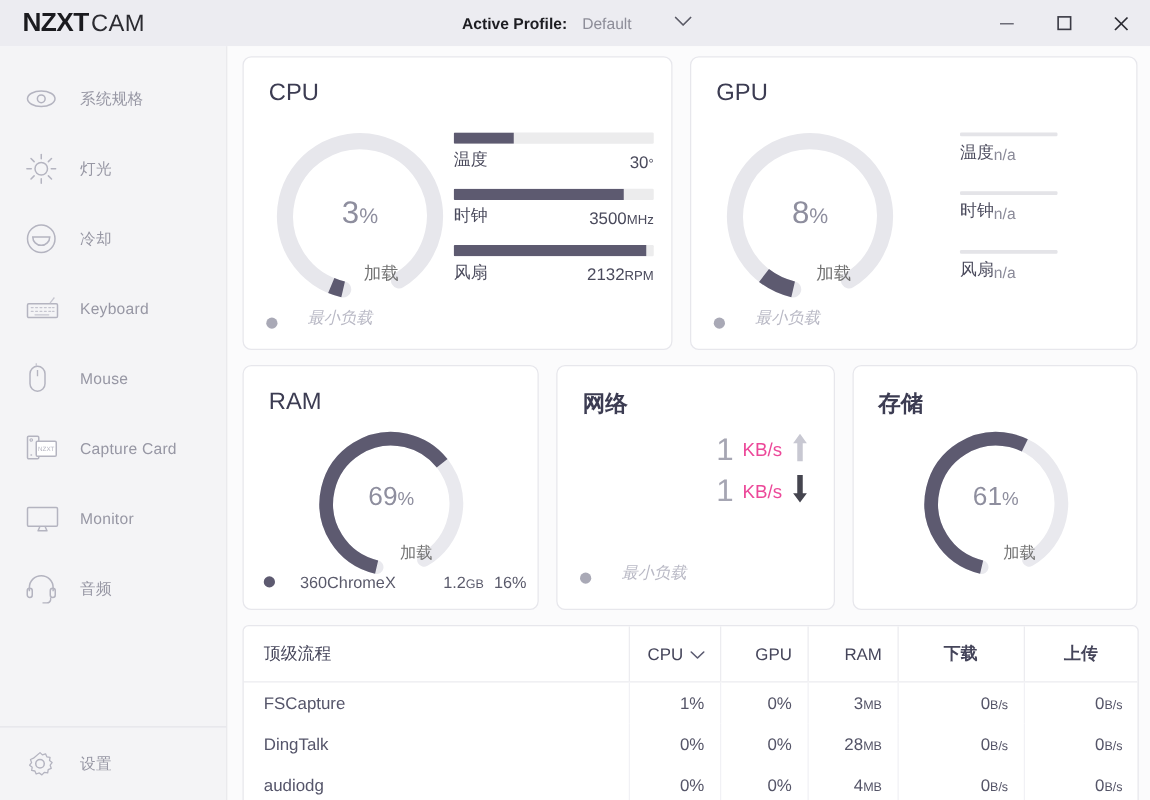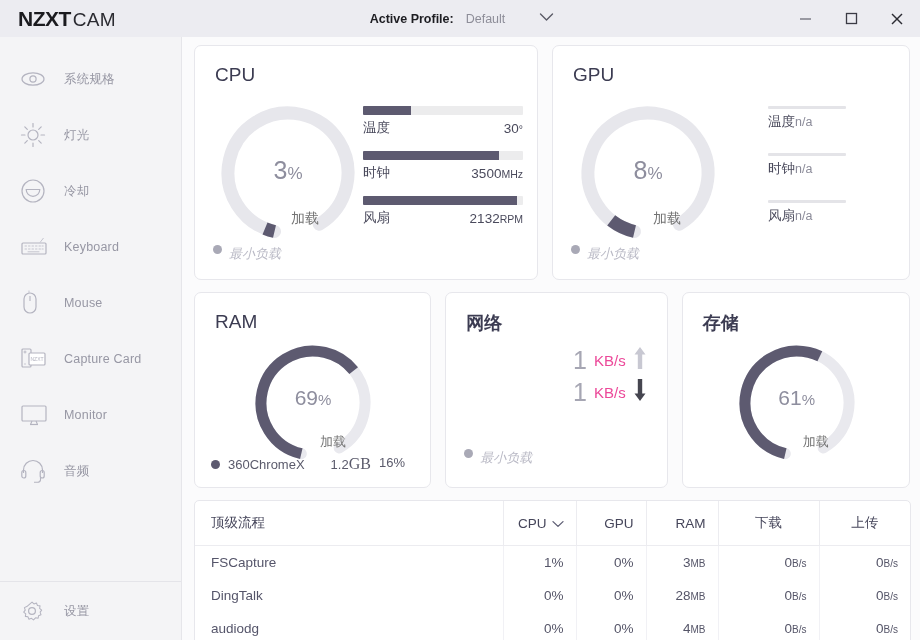--- a/index.html
+++ b/index.html
@@ -77,34 +77,34 @@
   .gauge-val {
     position: absolute; width: 100%; text-align: center;
     font-size: 25px; color: #8e8e9e; font-weight: 300;
   }
   .gauge-unit { font-size: 17px; }
   .gauge-caption {
     position: absolute; font-size: 14px; color: #737373;
   }
 
   .legend {
-    position: absolute; display: flex; align-items: flex-start; gap: 7px;
+    position: absolute; display: flex; align-items: flex-end; gap: 24px;
     font-size: 13px;
   }
   .legend-dot { width: 9px; height: 9px; border-radius: 50%; background: #a9a9b6; }
   .legend-text { color: #b9b9c5; font-style: italic; }
 
   
   .stats { position: absolute; }
   .stat { margin-bottom: 14px; }
   .bar-track { height: 9px; background: #ececed; border-radius: 1px; overflow: hidden; }
   .bar-fill { height: 100%; background: #5d5a70; }
   .bar-track.empty { height: 3px; background: #e4e4e8; }
   .stat-row {
-    display: flex; justify-content: space-between; align-items: center;
+    display: flex; justify-content: space-between; align-items: flex-end;
     margin-top: 4px;
   }
   .stat-name { font-size: 13.5px; color: #4a4a5c; }
   .stat-val { font-size: 13.5px; color: #4a4a5c; }
   .stat-val .unit { font-size: 10.5px; }
   .stat-na { font-size: 12.5px; color: #8b8b99; }
 
   
   .row-mid { display: flex; gap: 14px; margin-top: 12px; }
   .card-ram { width: 240px; height: 196px; position: relative; }
@@ -114,42 +114,42 @@
   .net-rows {
     position: absolute; right: 20px; top: 52px;
     display: flex; flex-direction: column; gap: 2px; align-items: flex-end;
   }
   .net-row { display: flex; align-items: center; gap: 7px; }
   .net-num { font-size: 25px; color: #a6a6b3; font-weight: 300; }
   .net-unit { font-size: 15px; color: #ec4899; text-align: right; }
 
   .ram-legend {
     position: absolute; left: 16px; bottom: 14px;
-    display: flex; align-items: center; gap: 8px; font-size: 13px; color: #5a5a6b;
+    display: flex; align-items: center; gap: 20px; font-size: 13px; color: #5a5a6b;
   }
   .ram-dot { width: 9px; height: 9px; border-radius: 50%; background: #5d5a70; }
   .ram-sizes { margin-left: 18px; display: flex; gap: 8px; color: #5a5a6b; }
-  .ram-sizes .unit { font-size: 16px; font-family: Liberation Serif, serif; }
+  .ram-sizes .unit { font-size: 10px; }
 
   
   .table-card {
     margin-top: 12px; width: 717px;
     background: #fff; border: 1px solid #e7e7ec; border-radius: 5px;
     overflow: hidden;
   }
   table { width: 100%; border-collapse: collapse; table-layout: fixed; }
   thead th {
     font-size: 13.5px; font-weight: 400; color: #45455a;
     padding: 13px 12px; border-bottom: 1px solid #ececf0;
     border-left: 1px solid #ececf0;
     text-align: right; white-space: nowrap;
   }
   thead th.first { text-align: left; border-left: none; padding-left: 16px; }
   thead th .sorth { display: inline-flex; align-items: center; gap: 5px; justify-content: flex-end; width: 100%; }
-  thead th.ctr { text-align: center; }
+  thead th.ctr { text-align: center; font-weight: bold; }
   thead th.ctr .inner { display: block; text-align: center; }
   tbody td {
     font-size: 13.5px; color: #555568; padding: 9px 12px;
     text-align: right; border-left: 1px solid #f1f1f5;
     white-space: nowrap;
   }
   tbody td.first { text-align: left; border-left: none; padding-left: 16px; color: #55556a; }
   tbody tr + tr td { }
   tbody td .unit { font-size: 10px; }
 

